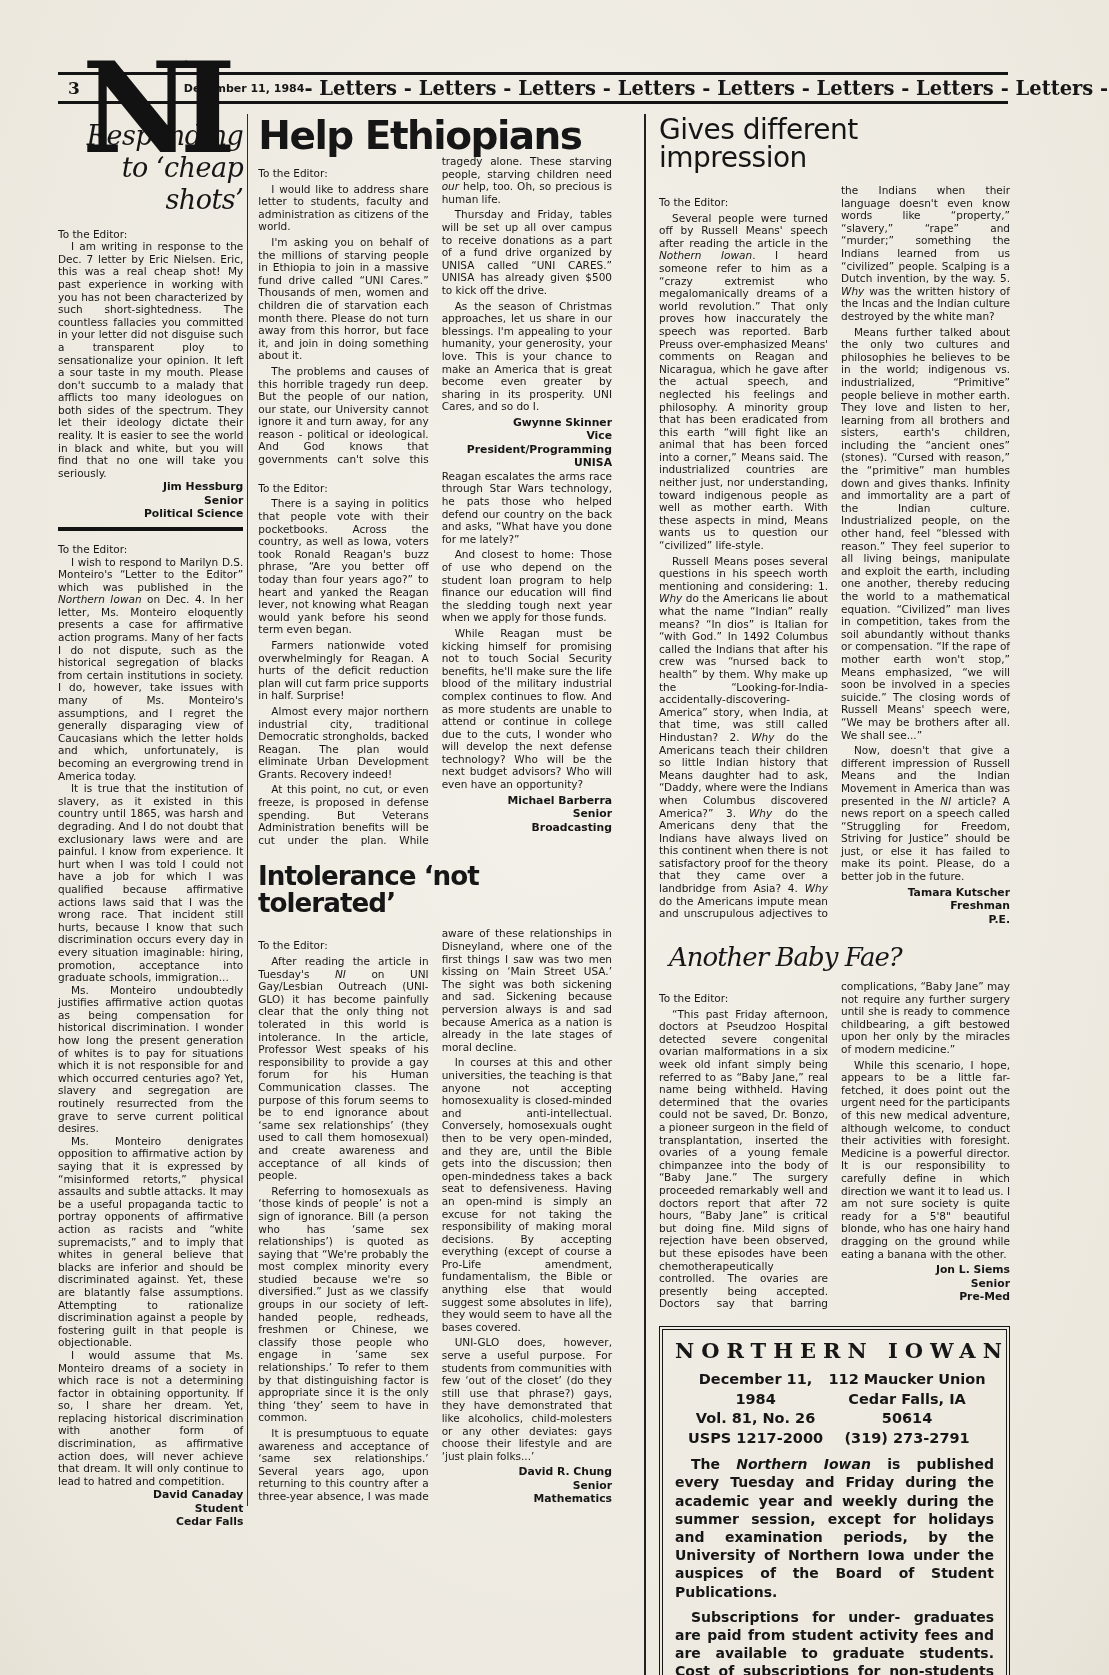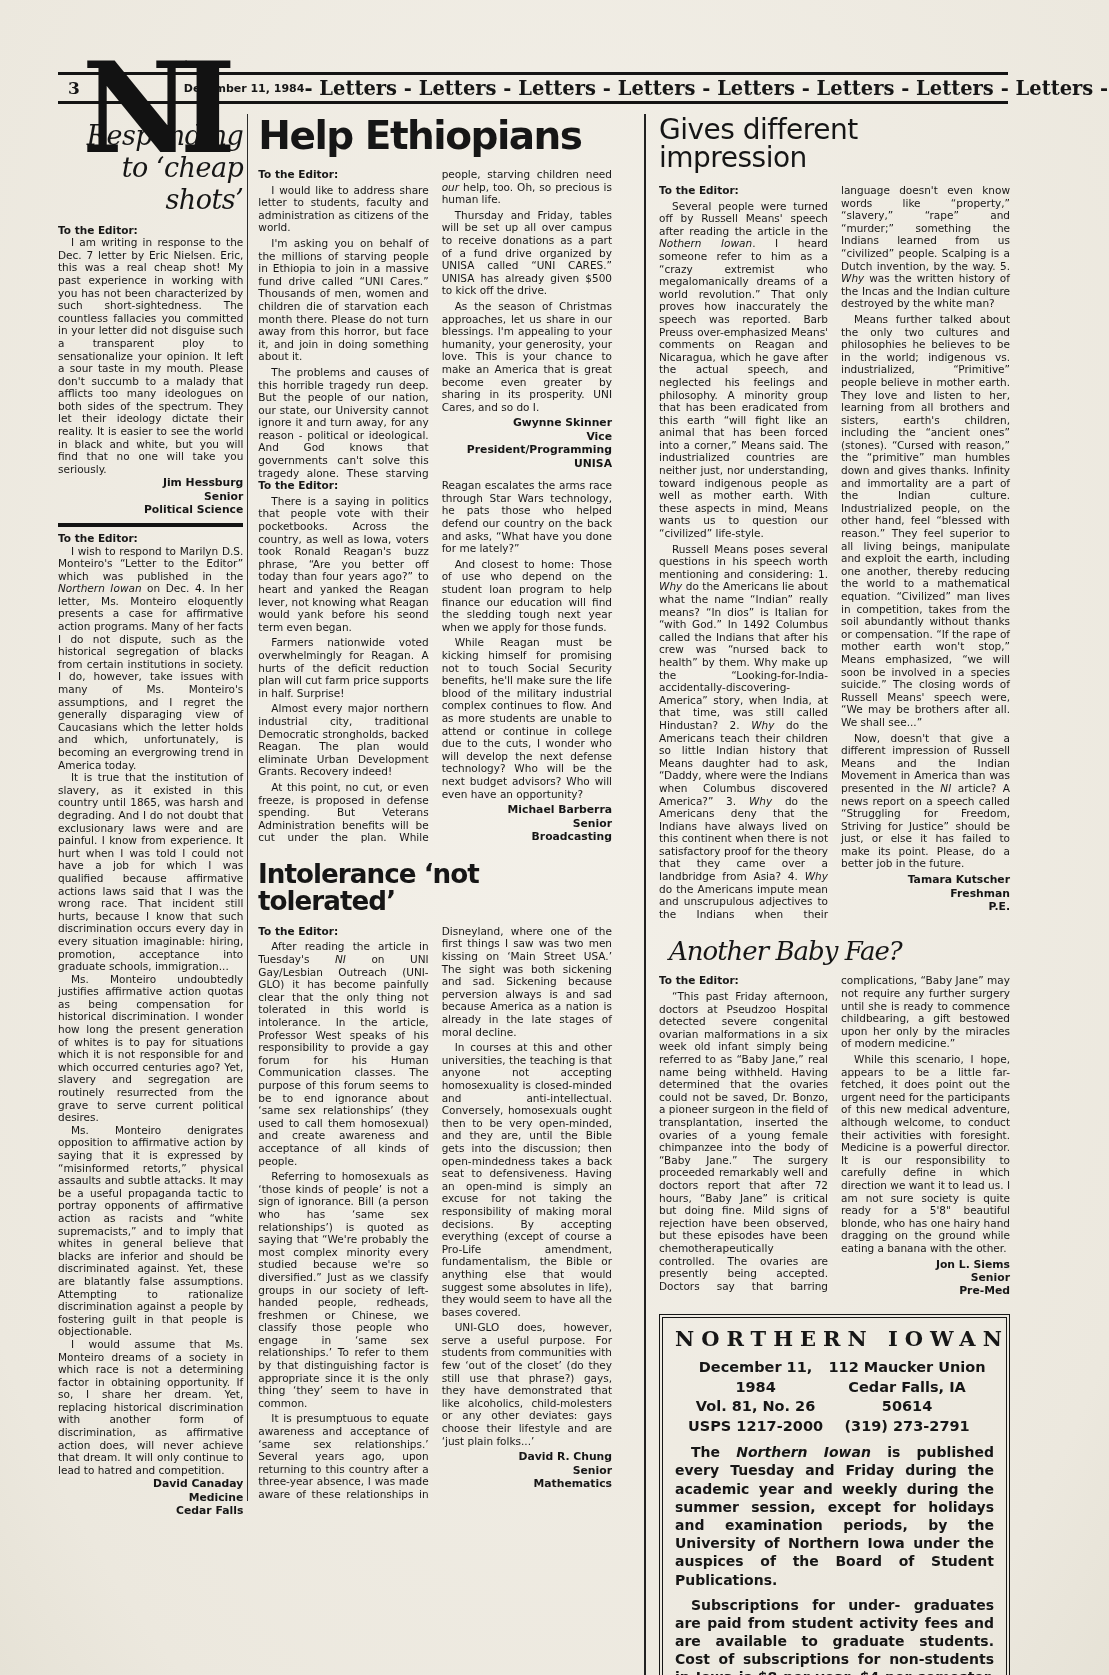--- a/index.html
+++ b/index.html
@@ -29,34 +29,34 @@
   }
   
   .content { position:absolute; left:58px; top:114px; width:952px; display:flex; align-items:flex-start; }
   .col-left  { width:186px; padding-top:4px; }
   .sec-mid   { width:372px; margin-left:4px; border-left:1px solid #2b2b2b; padding:2px 6px 0 10px; }
   .sec-right { width:366px; margin-left:26px; border-left:2px solid #222; padding:2px 0 0 13px; }
   
   .body-txt p, .salut { font-size:10.5px; line-height:1.2; text-align:justify; }
   .body-txt p { text-indent:13px; margin-bottom:3px; }
   .col-left .body-txt p { margin-bottom:0; }
-  .salut { font-weight:bold; font-size:11px; text-indent:0 !important; }
+  .salut { font-weight:normal; font-size:11px; text-indent:0 !important;margin-top:12px; }
   .sig { text-align:right; font-weight:bold; font-size:10.8px; line-height:1.25; break-inside:avoid; margin-top:1px; }
   .sig span { display:block; }
   .two-col { column-count:2; column-gap:13px; }
   .sep { height:4px; background:#131313; margin:6px 0 5px; }
   i { font-style:italic; }
   
   .h-cheap {
     font-family:"DejaVu Serif", serif; font-style:italic; font-weight:normal;
     font-size:27px; line-height:1.18; letter-spacing:-0.5px; margin:2px 0 8px;text-align:right;
   }
   .h-eth {
     font-family:"DejaVu Sans", sans-serif; font-weight:bold;
-    font-size:39px; line-height:1; letter-spacing:-1.5px; margin:0 0 13px;
+    font-size:39px; line-height:1; letter-spacing:-1.5px; margin:0 0 0;
   }
   .h-store {
     font-family:"DejaVu Serif", serif; font-weight:normal;
     font-size:33px; line-height:1; margin:16px 0 12px; letter-spacing:0.5px;
   }
   .h-intol {
     font-family:"DejaVu Sans", sans-serif; font-weight:bold;
     font-size:27px; line-height:1; letter-spacing:-1px; margin:16px 0 11px;
     transform:scaleX(0.97); transform-origin:left;
   }
@@ -120,21 +120,21 @@
         <div class="body-txt">
           <p class="salut">To the Editor:</p>
           <p>I wish to respond to Marilyn D.S. Monteiro's “Letter to the Editor” which was published in the <i>Northern Iowan</i> on Dec. 4. In her letter, Ms. Monteiro eloquently presents a case for affirmative action programs. Many of her facts I do not dispute, such as the historical segregation of blacks from certain institutions in society. I do, however, take issues with many of Ms. Monteiro's assumptions, and I regret the generally disparaging view of Caucasians which the letter holds and which, unfortunately, is becoming an evergrowing trend in America today.</p>
           <p>It is true that the institution of slavery, as it existed in this country until 1865, was harsh and degrading. And I do not doubt that exclusionary laws were and are painful. I know from experience. It hurt when I was told I could not have a job for which I was qualified because affirmative actions laws said that I was the wrong race. That incident still hurts, because I know that such discrimination occurs every day in every situation imaginable: hiring, promotion, acceptance into graduate schools, immigration...</p>
           <p>Ms. Monteiro undoubtedly justifies affirmative action quotas as being compensation for historical discrimination. I wonder how long the present generation of whites is to pay for situations which it is not responsible for and which occurred centuries ago? Yet, slavery and segregation are routinely resurrected from the grave to serve current political desires.</p>
           <p>Ms. Monteiro denigrates opposition to affirmative action by saying that it is expressed by “misinformed retorts,” physical assaults and subtle attacks. It may be a useful propaganda tactic to portray opponents of affirmative action as racists and “white supremacists,” and to imply that whites in general believe that blacks are inferior and should be discriminated against. Yet, these are blatantly false assumptions. Attempting to rationalize discrimination against a people by fostering guilt in that people is objectionable.</p>
           <p>I would assume that Ms. Monteiro dreams of a society in which race is not a determining factor in obtaining opportunity. If so, I share her dream. Yet, replacing historical discrimination with another form of discrimination, as affirmative action does, will never achieve that dream. It will only continue to lead to hatred and competition.</p>
         </div>
         <div class="sig">
           <span>David Canaday</span>
-          <span>Medicine</span>
+          <span>Student</span>
           <span>Cedar Falls</span>
         </div>
       </article>
     </div>
 
     <div class="sec-mid">
 
       <article>
         <h1 class="h-eth">Help Ethiopians</h1>
         <div class="two-col body-txt">

